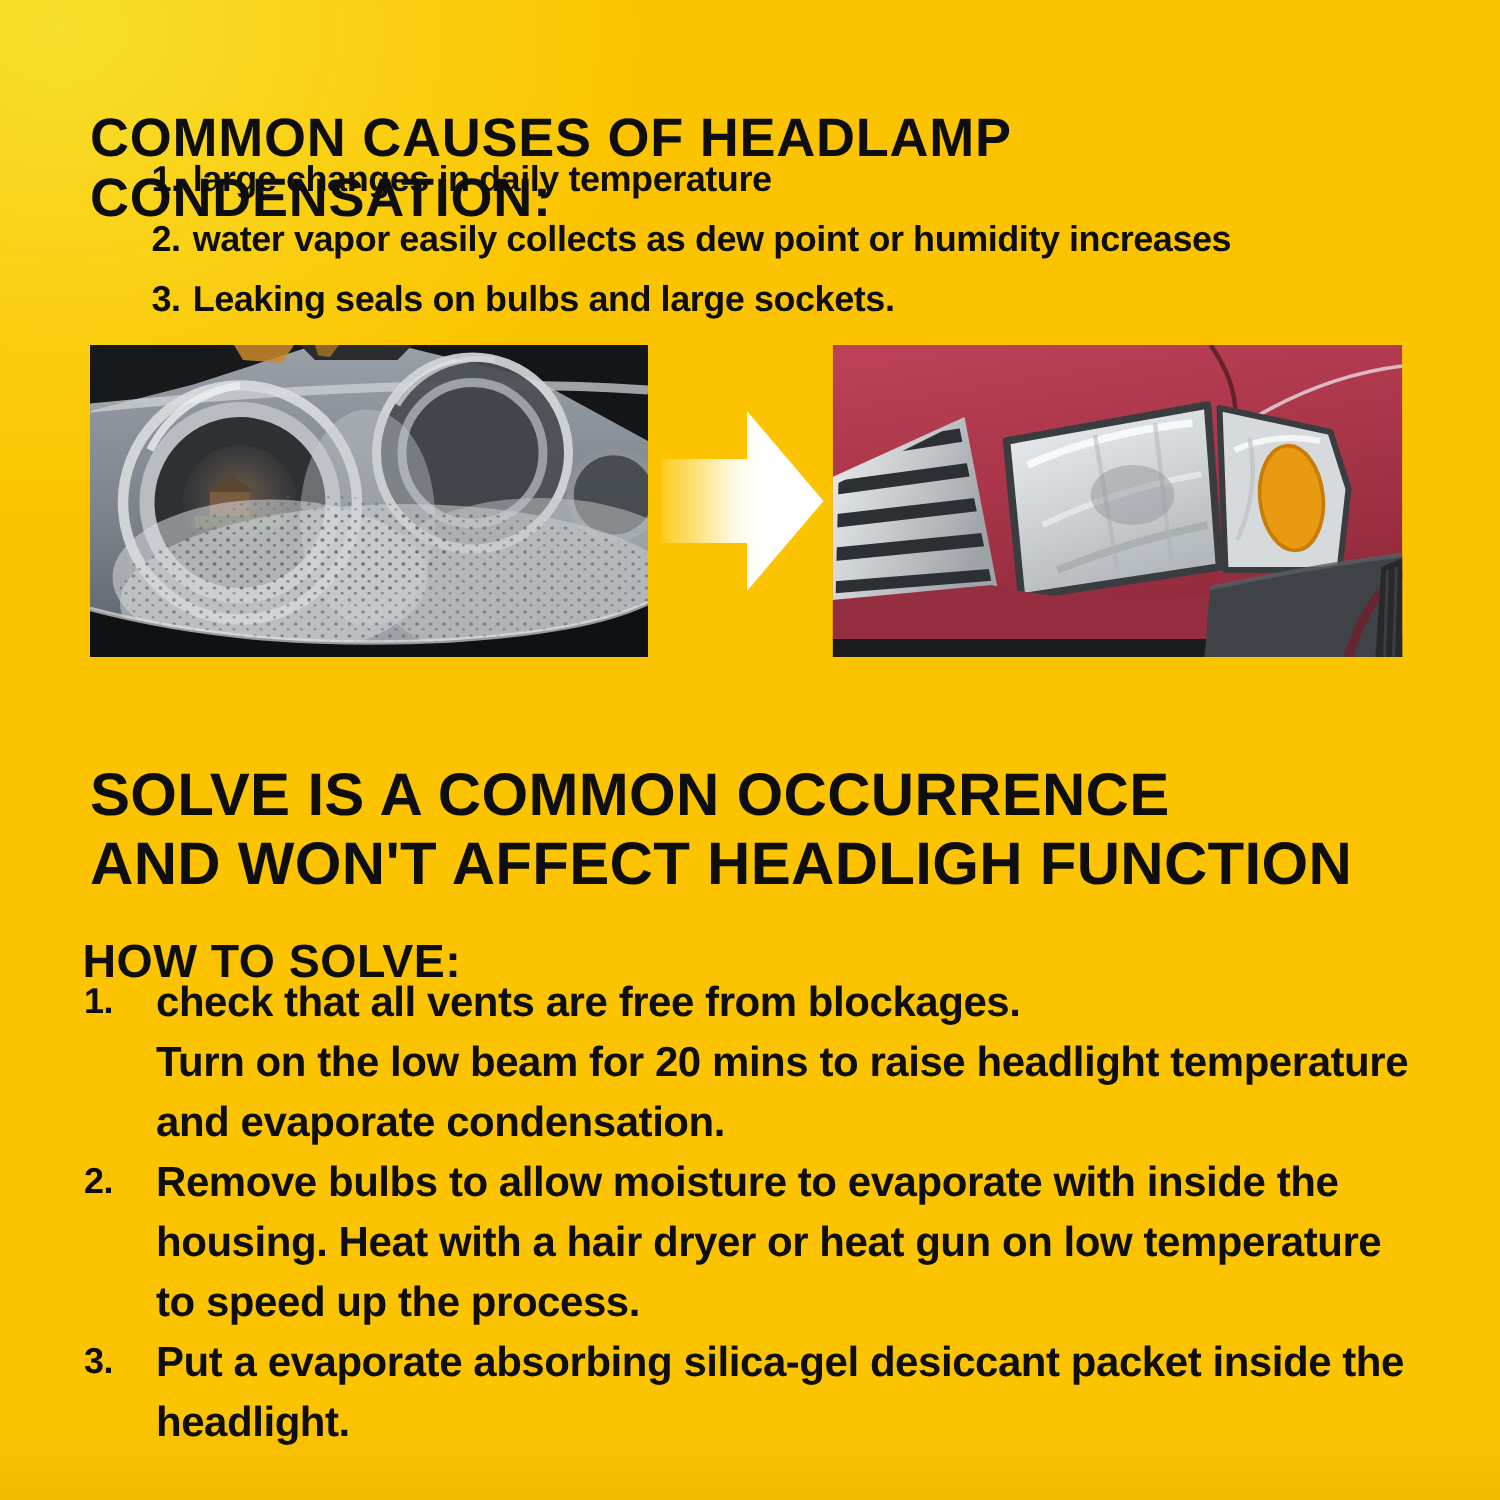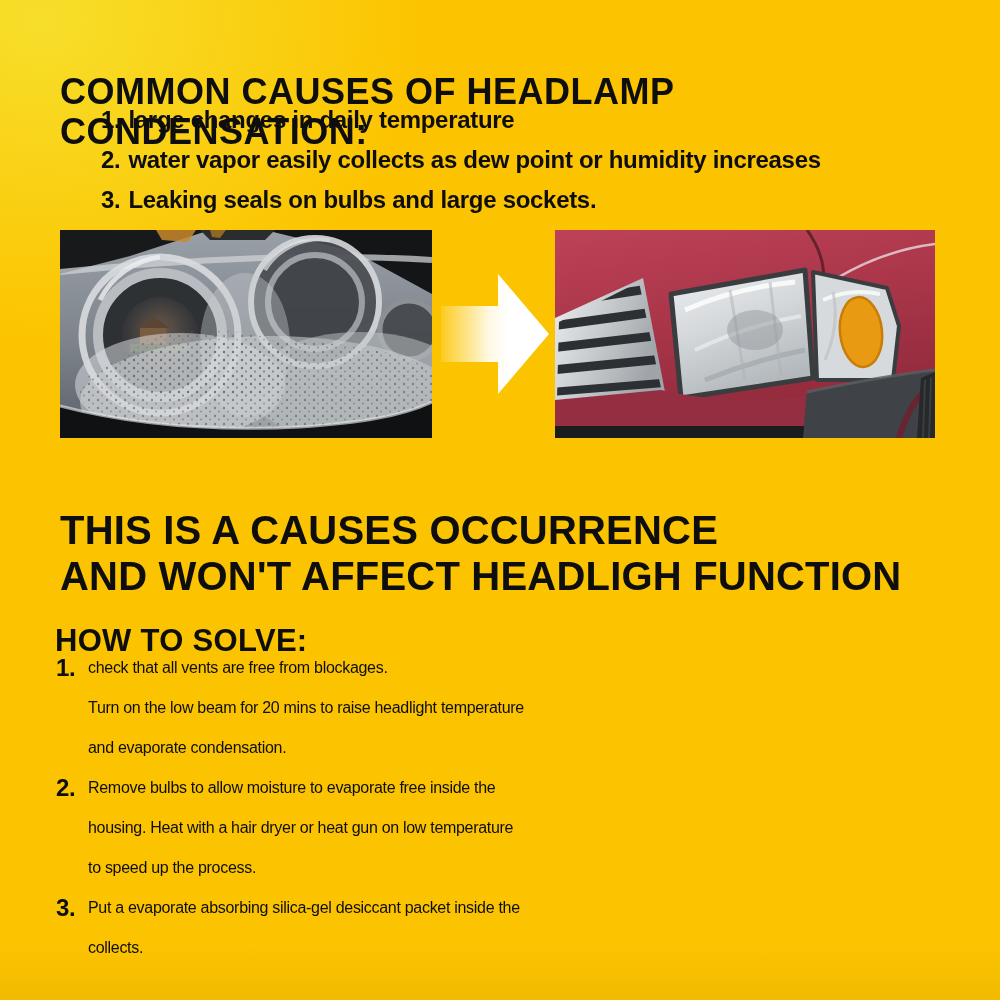--- a/index.html
+++ b/index.html
@@ -35,21 +35,21 @@
   .h3{
     position:absolute;left:55px;top:592px;width:600px;
     font-size:31px;font-weight:700;letter-spacing:.3px;line-height:36px;
   }
   .solve-list{position:absolute;left:56px;top:648px;width:920px;}
   .solve-item{display:flex;}
   .solve-item .num{
     flex:0 0 32px;font-size:24px;font-weight:700;line-height:40px;letter-spacing:-.3px;
   }
   .solve-lines{flex:1;}
-  .solve-line{font-size:16px;font-weight:400;letter-spacing:-.3px;line-height:40px;white-space:nowrap;}
+  .solve-line{font-size:28px;font-weight:700;letter-spacing:-.3px;line-height:40px;white-space:nowrap;margin-left:16px;}
 </style>
 </head>
 <body>
 
 <div class="bg-overlay"></div>
 
 <h1 class="h1 txt">COMMON CAUSES OF HEADLAMP CONDENSATION:</h1>
 
 <div class="causes-list">
   <div class="cause-line txt">
@@ -209,43 +209,43 @@
       <path d="M252,162 C300,152 345,144 380,140" stroke="#5a5e62" stroke-width="3" fill="none" opacity="0.8"></path>
 
       <path d="M344,208 Q 356,168 380,152" stroke="#6b2230" stroke-width="6" fill="none" opacity="0.9"></path>
       <polygon points="366,148 380,142 380,208 362,208" fill="#26282a"></polygon>
       <path d="M370,150 L368,208 M376,148 L374,208" stroke="#3b3e41" stroke-width="2"></path>
     </svg>
   </div>
 </div>
 
 <h2 class="h2 txt">
-  <div>THIS IS A CAUSES OCCURRENCE</div>
+  <div>SOLVE IS A COMMON OCCURRENCE</div>
   <div>AND WON'T AFFECT HEADLIGH FUNCTION</div>
 </h2>
 
 <h3 class="h3 txt">HOW TO SOLVE:</h3>
 
 <div class="solve-list">
   <div class="solve-item txt">
     <span class="num">1.</span>
     <div class="solve-lines">
       <div class="solve-line">check that all vents are free from blockages.</div>
       <div class="solve-line">Turn on the low beam for 20 mins to raise headlight temperature</div>
       <div class="solve-line">and evaporate condensation.</div>
     </div>
   </div>
   <div class="solve-item txt">
     <span class="num">2.</span>
     <div class="solve-lines">
-      <div class="solve-line">Remove bulbs to allow moisture to evaporate free inside the</div>
+      <div class="solve-line">Remove bulbs to allow moisture to evaporate with inside the</div>
       <div class="solve-line">housing. Heat with a hair dryer or heat gun on low temperature</div>
       <div class="solve-line">to speed up the process.</div>
     </div>
   </div>
   <div class="solve-item txt">
     <span class="num">3.</span>
     <div class="solve-lines">
       <div class="solve-line">Put a evaporate absorbing silica-gel desiccant packet inside the</div>
-      <div class="solve-line">collects.</div>
+      <div class="solve-line">headlight.</div>
     </div>
   </div>
 </div>
 
 </body></html>

